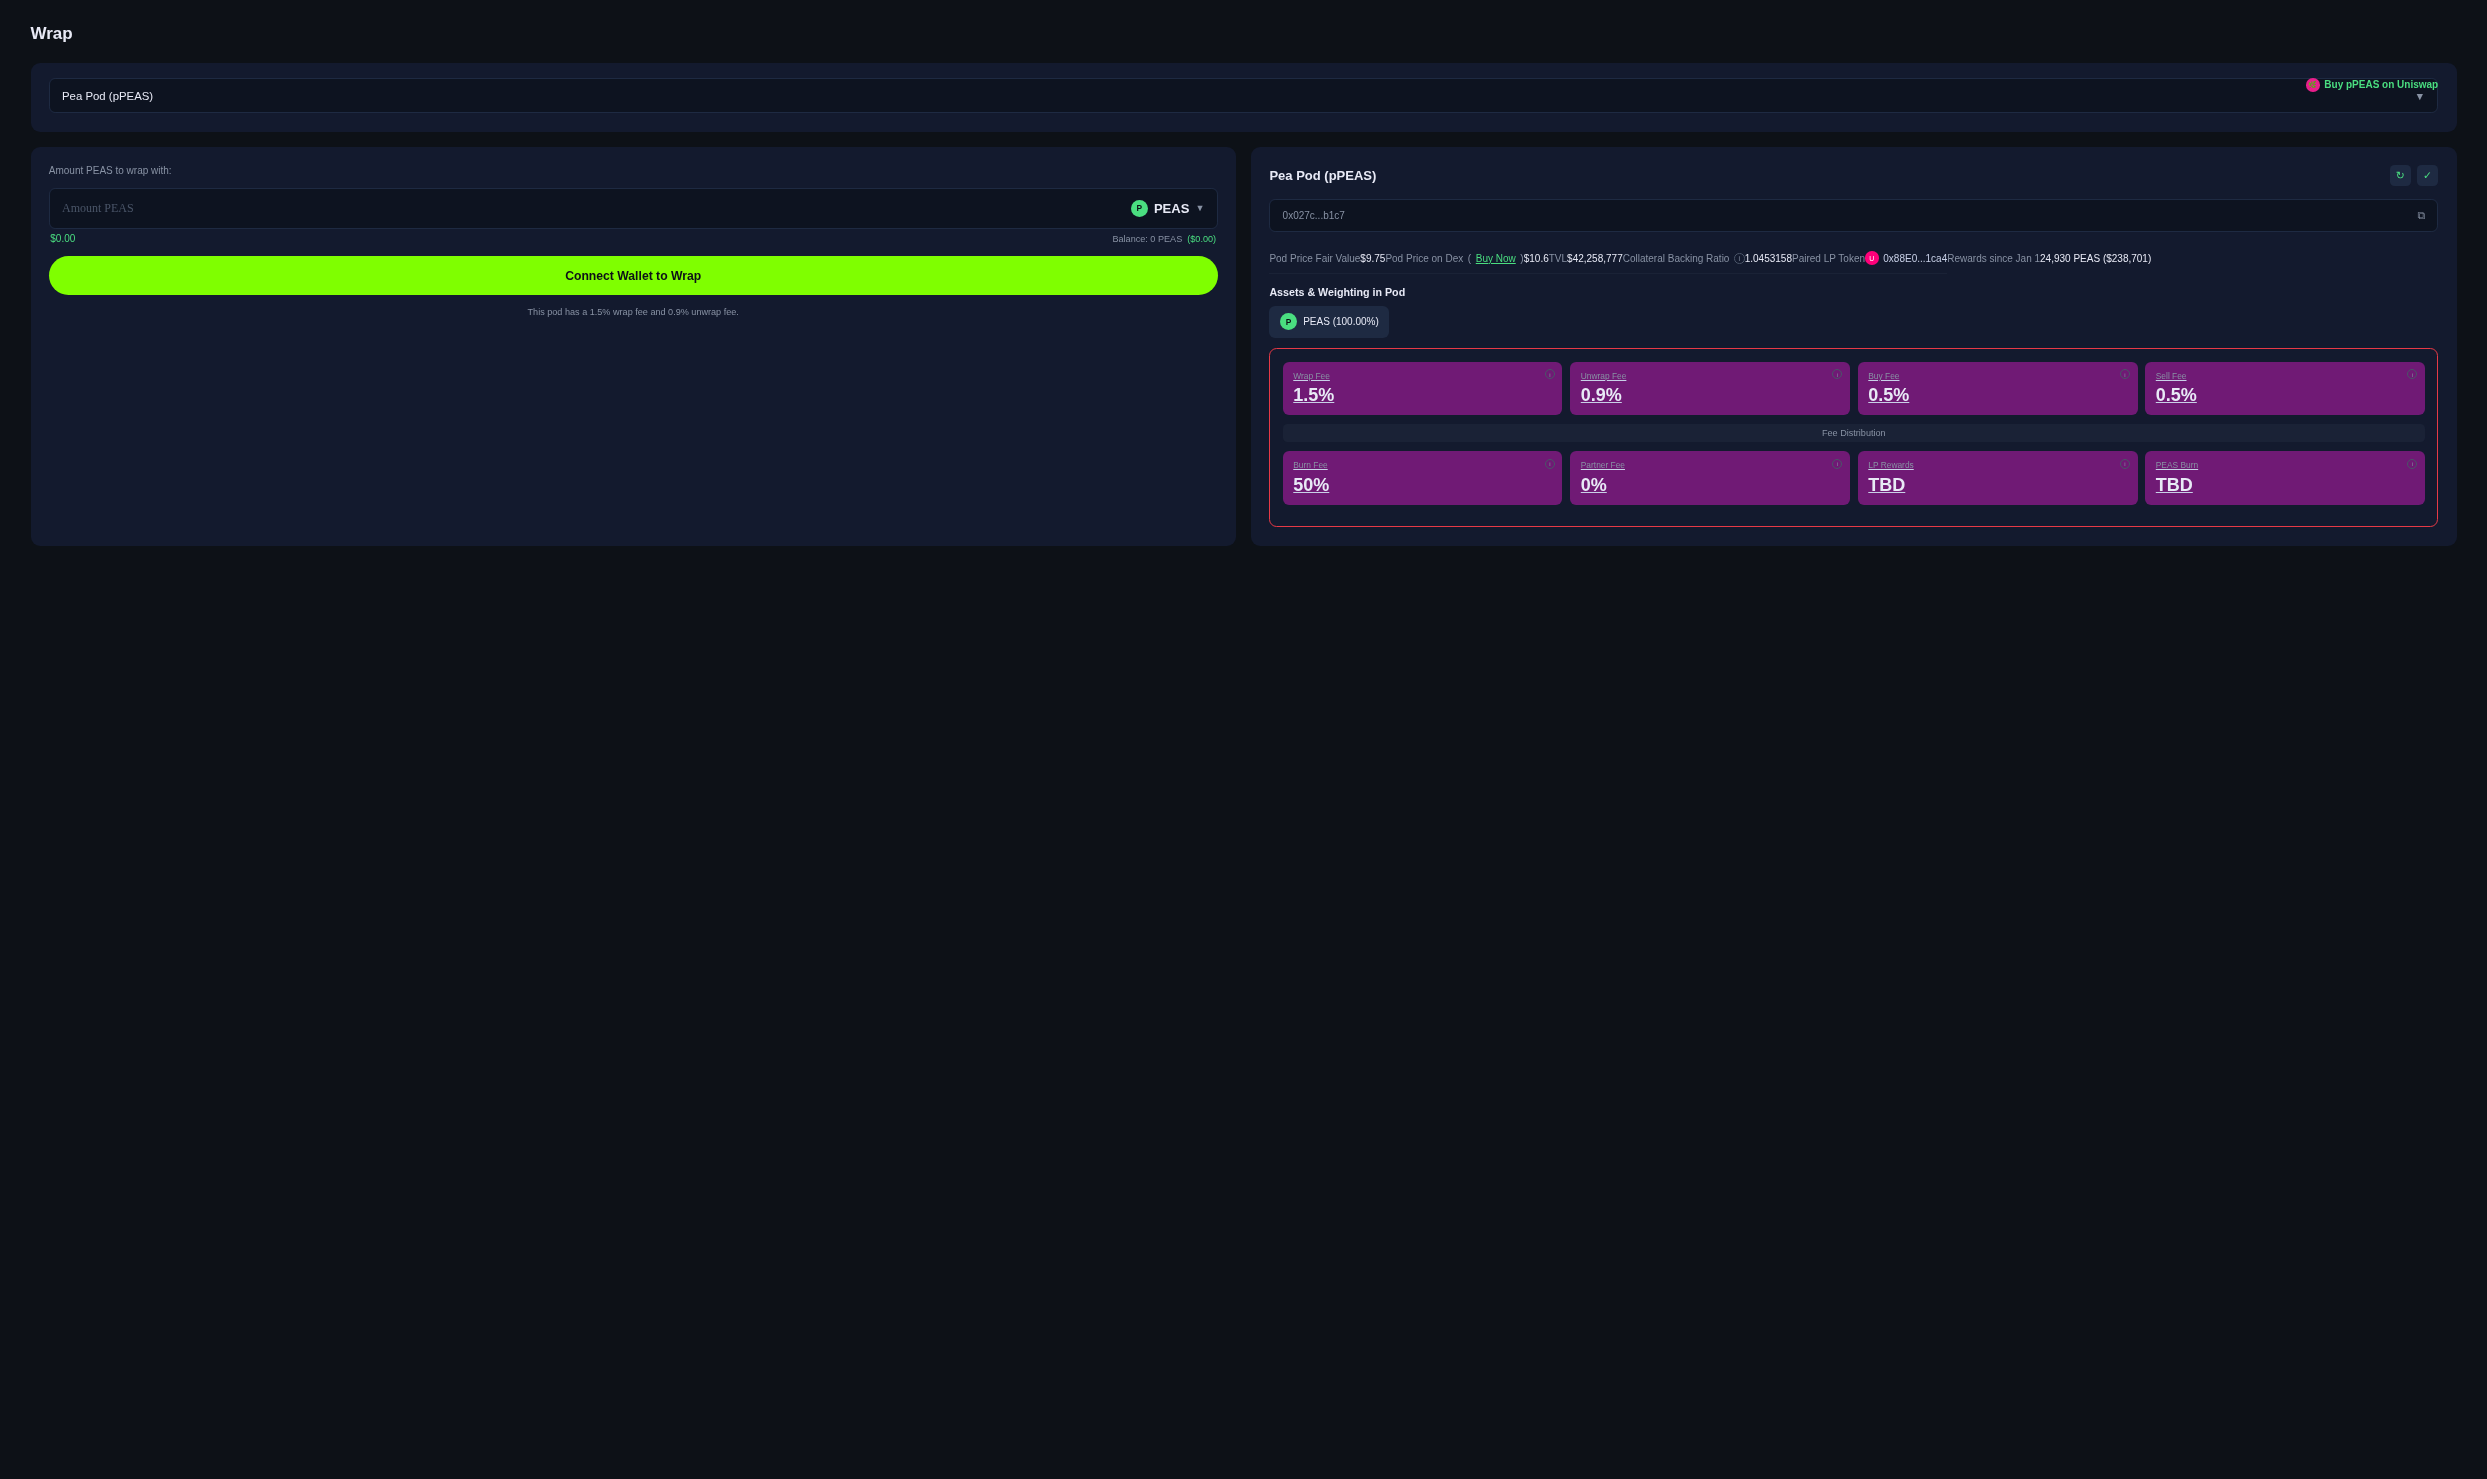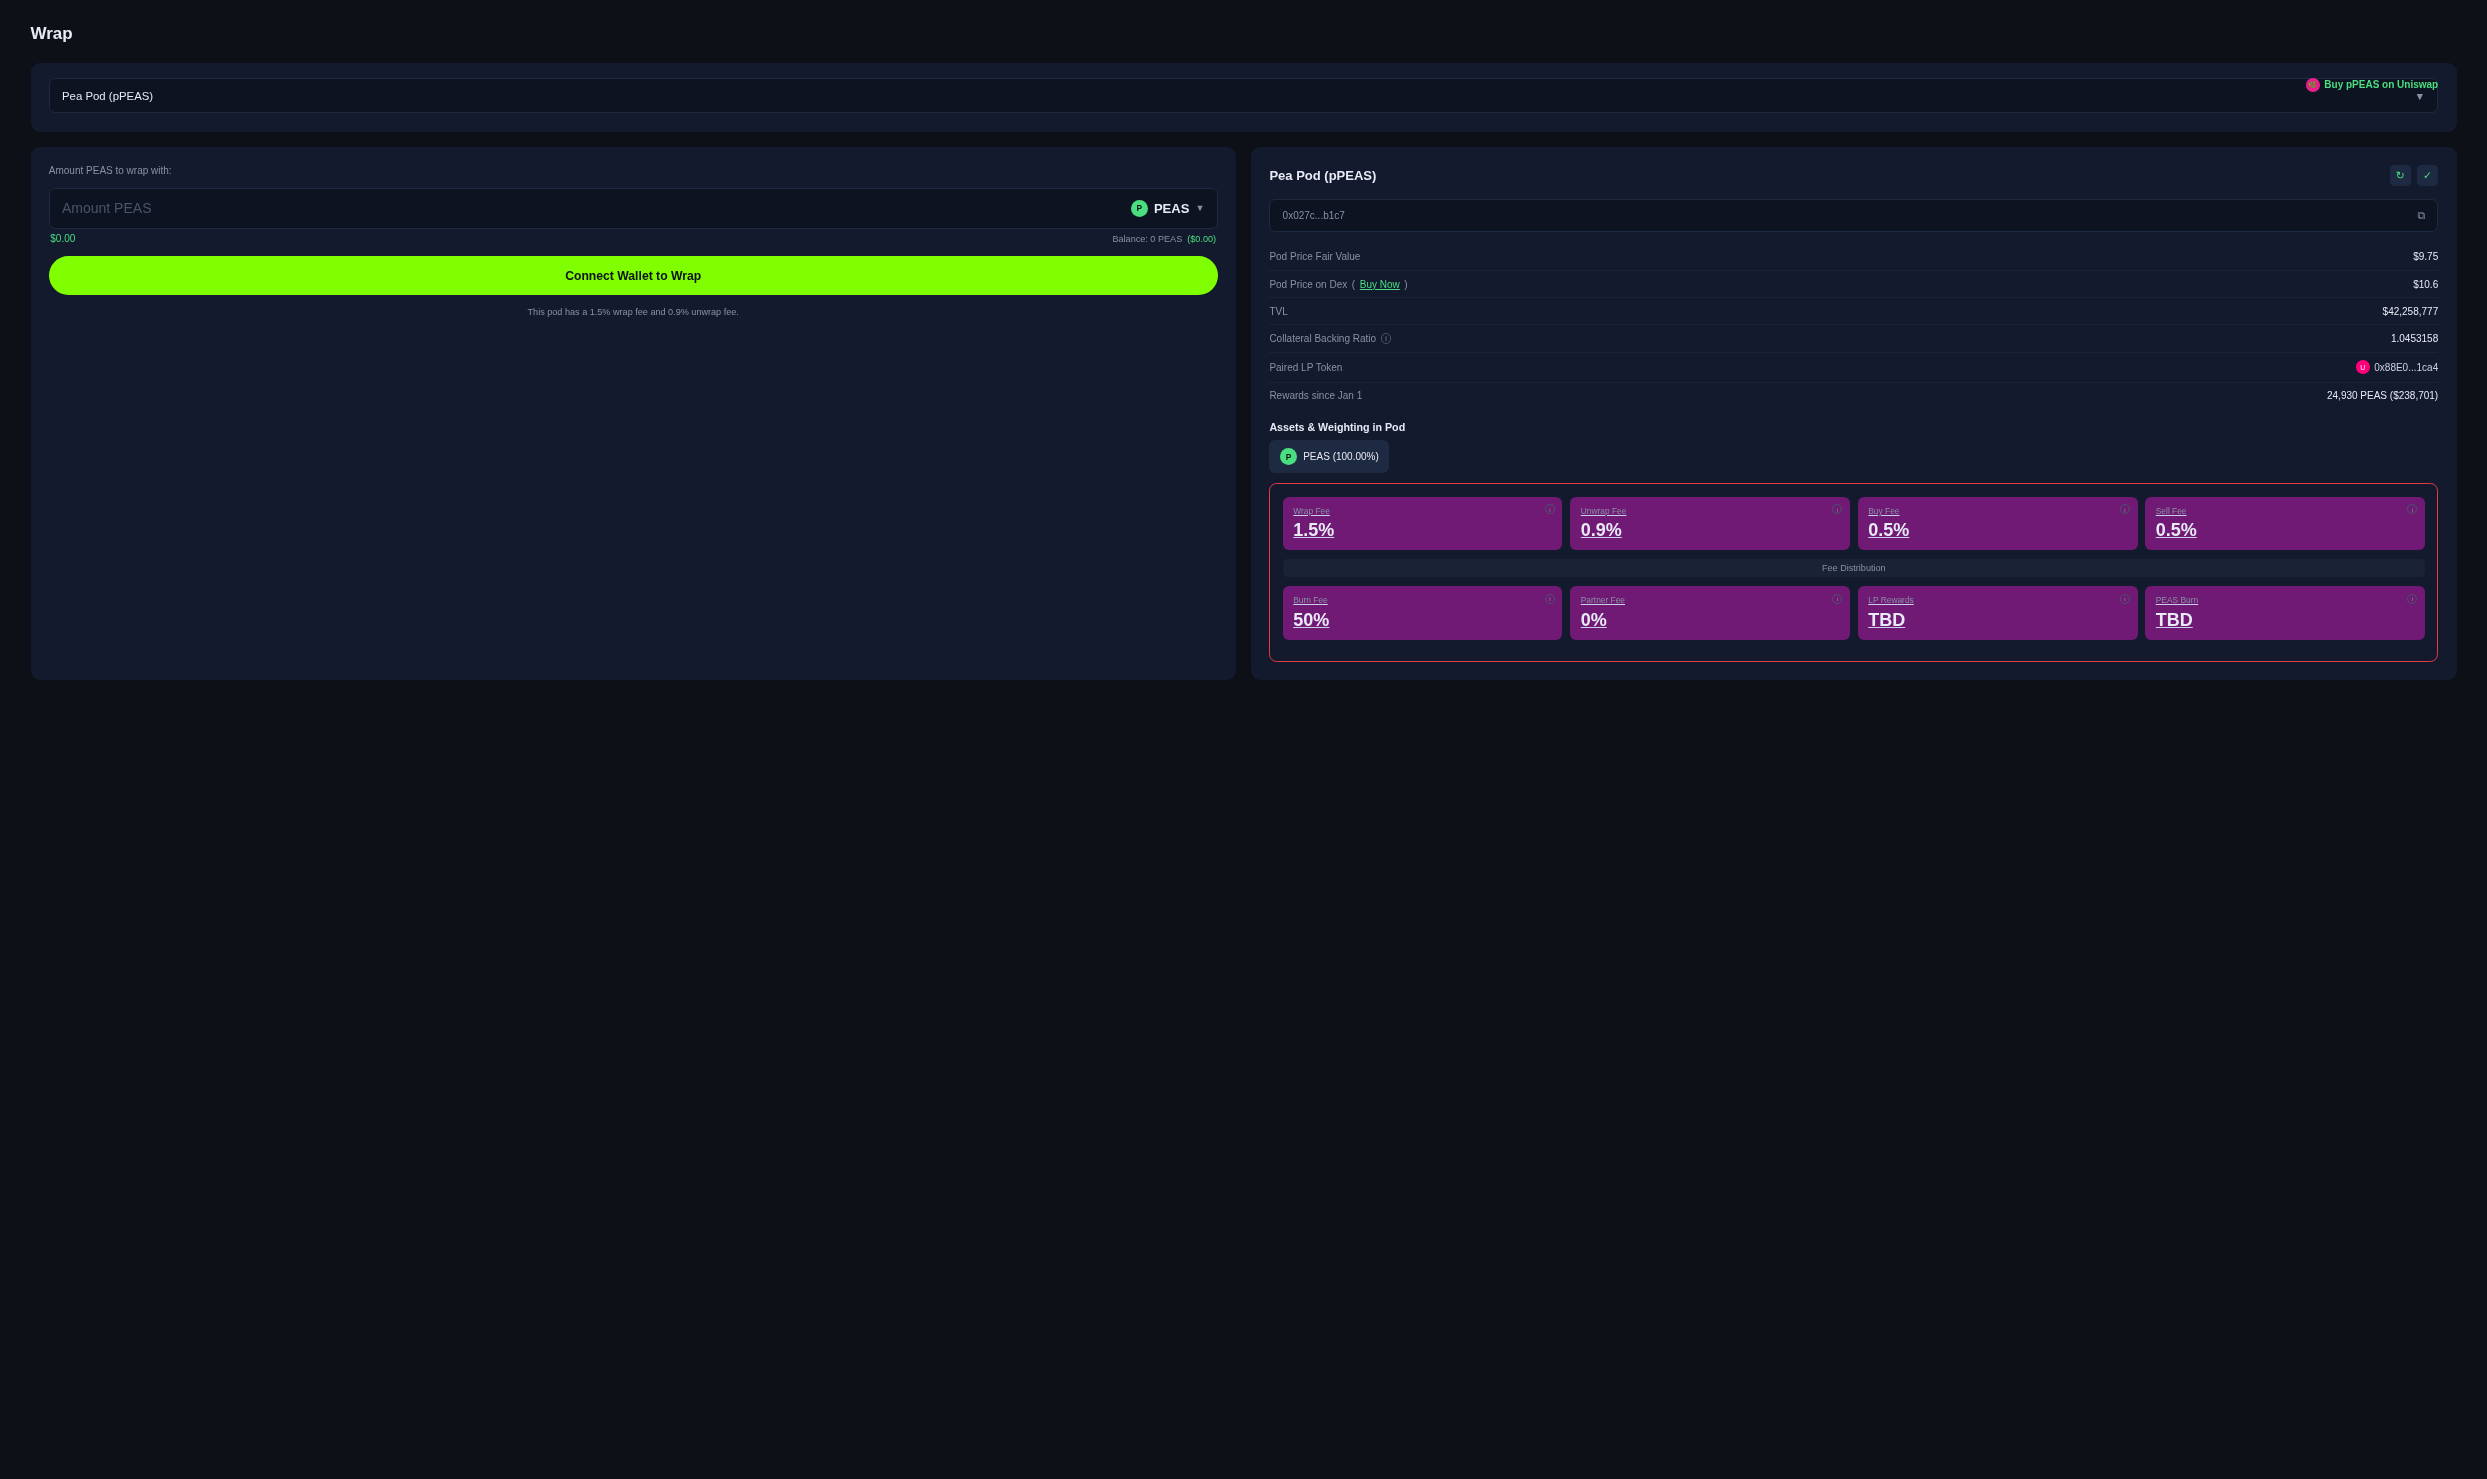--- a/index.html
+++ b/index.html
@@ -93,21 +93,22 @@
       padding: 10.7px 12.2px;
       margin-bottom: 4.6px;
     }
     .input-row {
       display: flex;
       justify-content: space-between;
       align-items: center;
     }
     .input-placeholder {
       color: #4a5568;
-      font-size: 14px;
+      font-size: 12px;
+      font-family: Liberation Serif, serif;
     }
     .token-selector {
       display: flex;
       align-items: center;
       gap: 6.1px;
       cursor: pointer;
     }
     .peas-token-icon {
       width: 17px;
       height: 17px;
@@ -212,21 +213,21 @@
       font-size: 10px;
       color: #8892a4;
     }
     .copy-icon {
       cursor: pointer;
       font-size: 10.7px;
       color: #8892a4;
     }
     .info-table {
       display: flex;
-      flex-direction: column;
+      flex-direction: row;
       gap: 0;
       margin-bottom: 12.2px;
     }
     .info-row {
       display: flex;
       justify-content: space-between;
       align-items: center;
       padding: 7.6px 0;
       border-bottom: 0.8px solid #1a2236;
       font-size: 10px;

